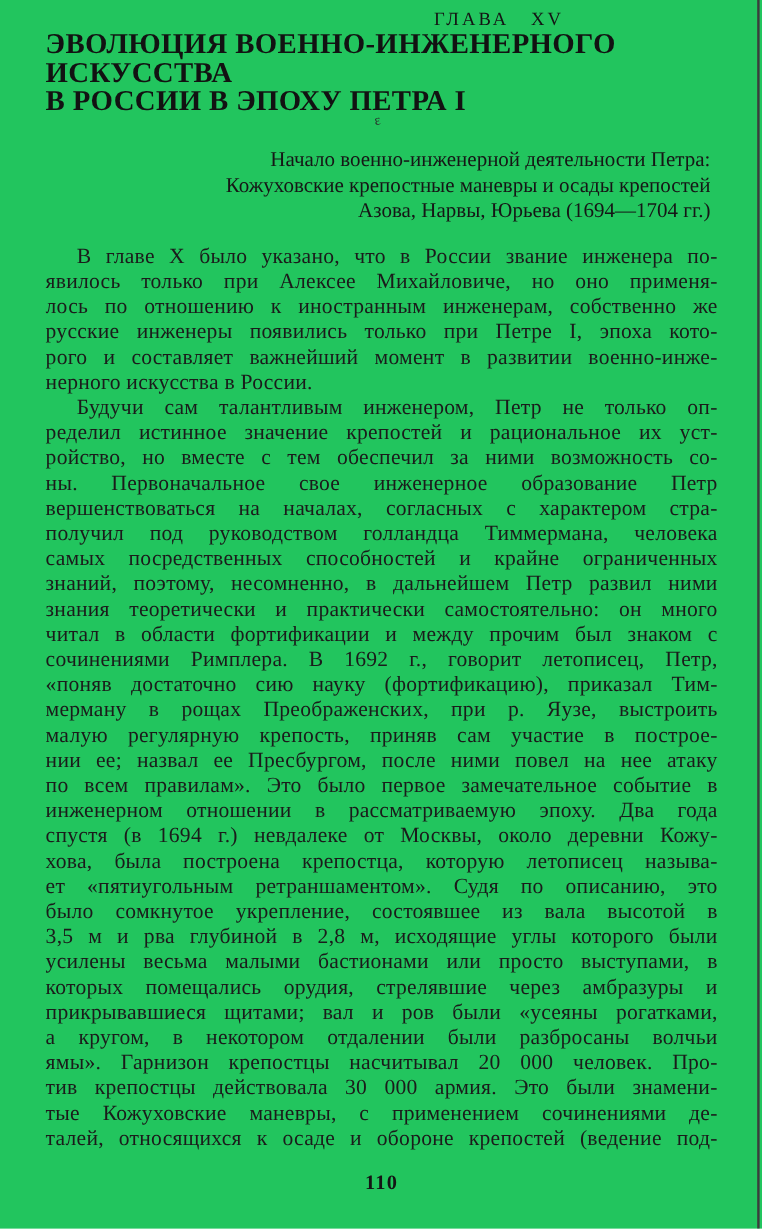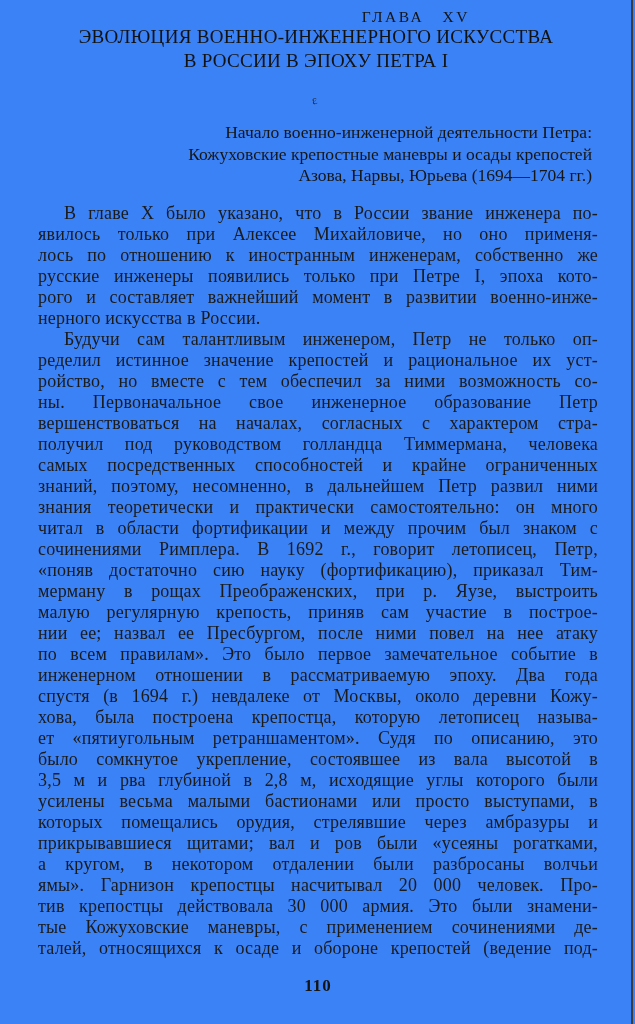--- a/index.html
+++ b/index.html
@@ -41,25 +41,25 @@
     font-size: 15.5px;
     letter-spacing: 2.5px;
     word-spacing: 12px;
     color: #141414;
   }
   .title-block {
     position: absolute;
     top: 25px;
     left: 0;
     width: 560px;
-    text-align: center;
+    text-align: left;
     padding-right: 4px;
     box-sizing: border-box;
-    font-weight: normal;
-    font-size: 19px;
+    font-weight: bold;
+    font-size: 24px;
     line-height: 24px;
     letter-spacing: 0.3px;
     color: #121212;
   }
   .stray-mark {
     position: absolute;
     top: 93px;
     left: 274px;
     font-size: 12px;
     color: #2a2a2a;
@@ -109,21 +109,21 @@
     font-weight: bold;
     font-size: 17px;
     letter-spacing: 1px;
     color: #141414;
     font-family: Liberation Serif, serif;
   }
 </style>
 </head>
 <body>
 
-<div class="page" style="background: #3b82f6; color: rgb(27, 27, 27);">
+<div class="page" style="background: #22c55e; color: rgb(27, 27, 27);">
   <div class="edge-line" style="background: rgb(60, 60, 60);"></div>
   <div class="content">
     <div class="chapter">ГЛАВА XV</div>
     <div class="title-block" id="title-block">
         <div class="title-line">ЭВОЛЮЦИЯ ВОЕННО-ИНЖЕНЕРНОГО ИСКУССТВА</div>
         <div class="title-line">В РОССИИ В ЭПОХУ ПЕТРА I</div>
       </div>
     <div class="stray-mark">ε</div>
     <div class="subtitle-block" id="subtitle-block">
         <div class="subtitle-line">Начало военно-инженерной деятельности Петра:</div>

